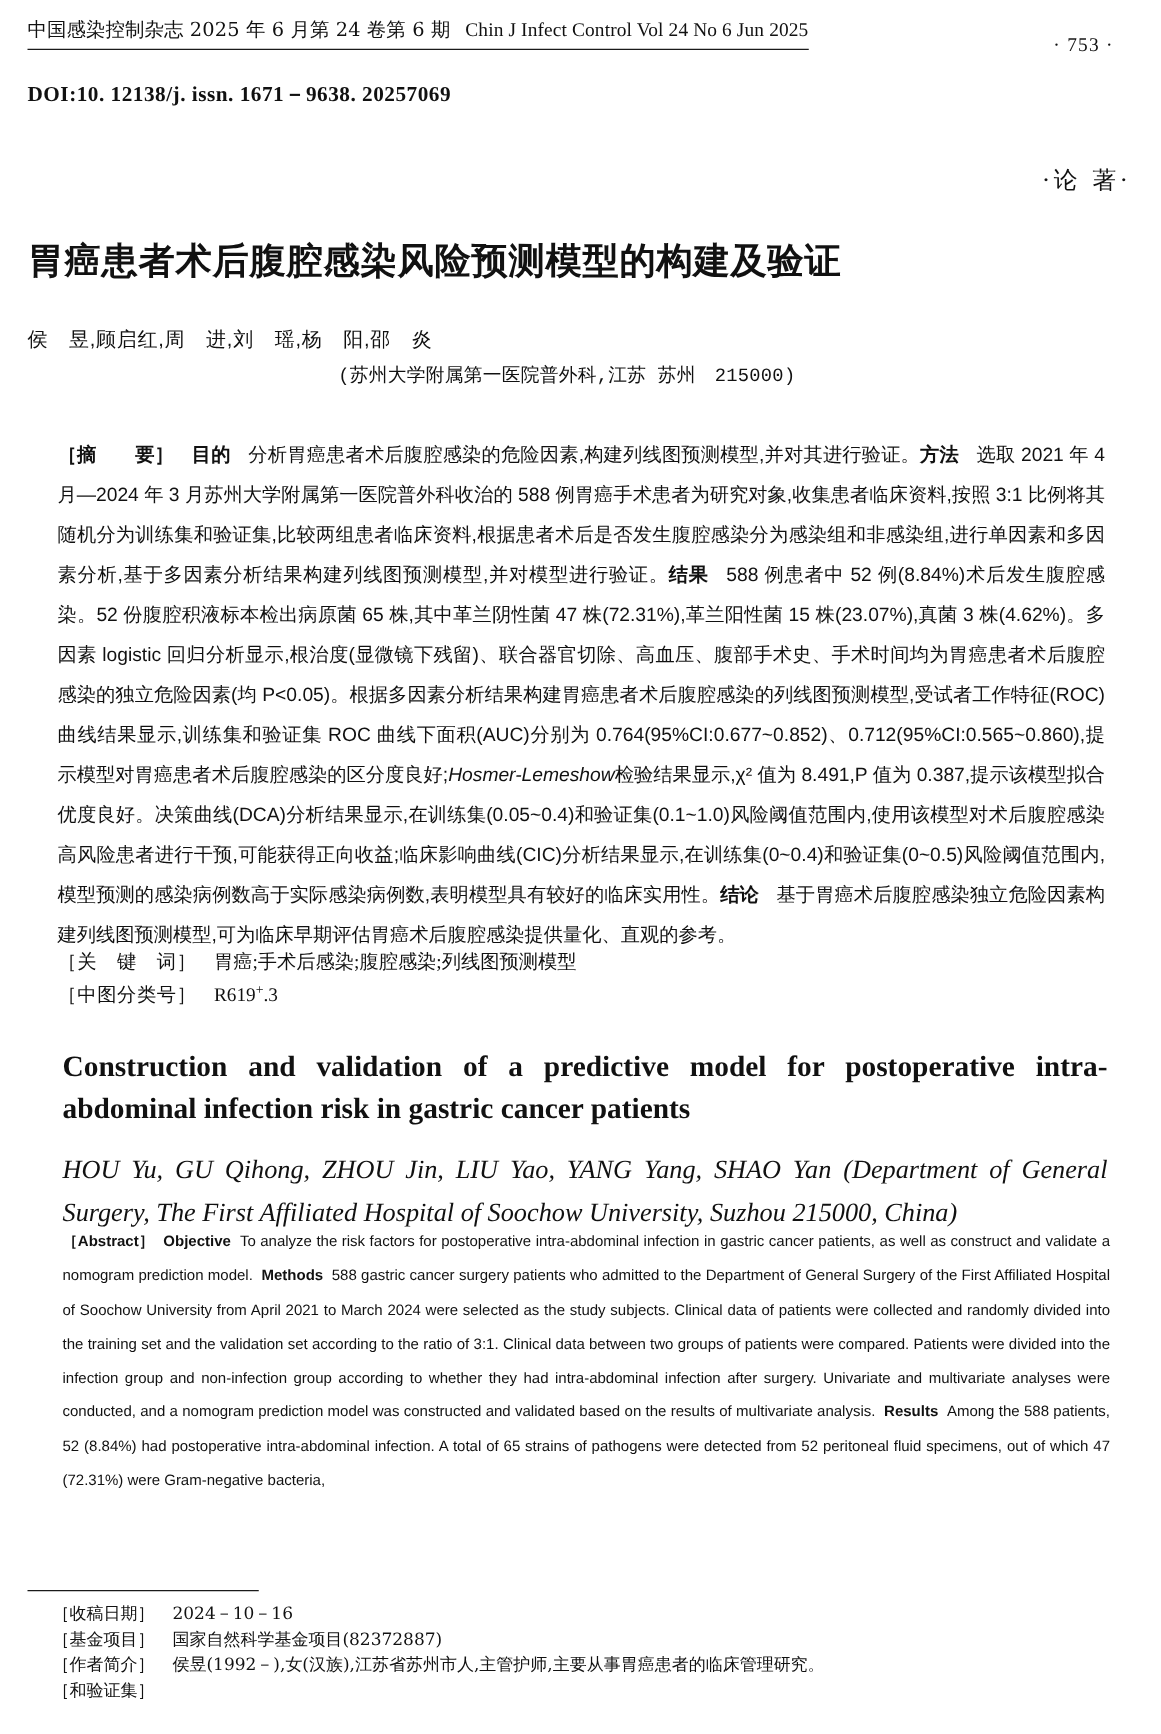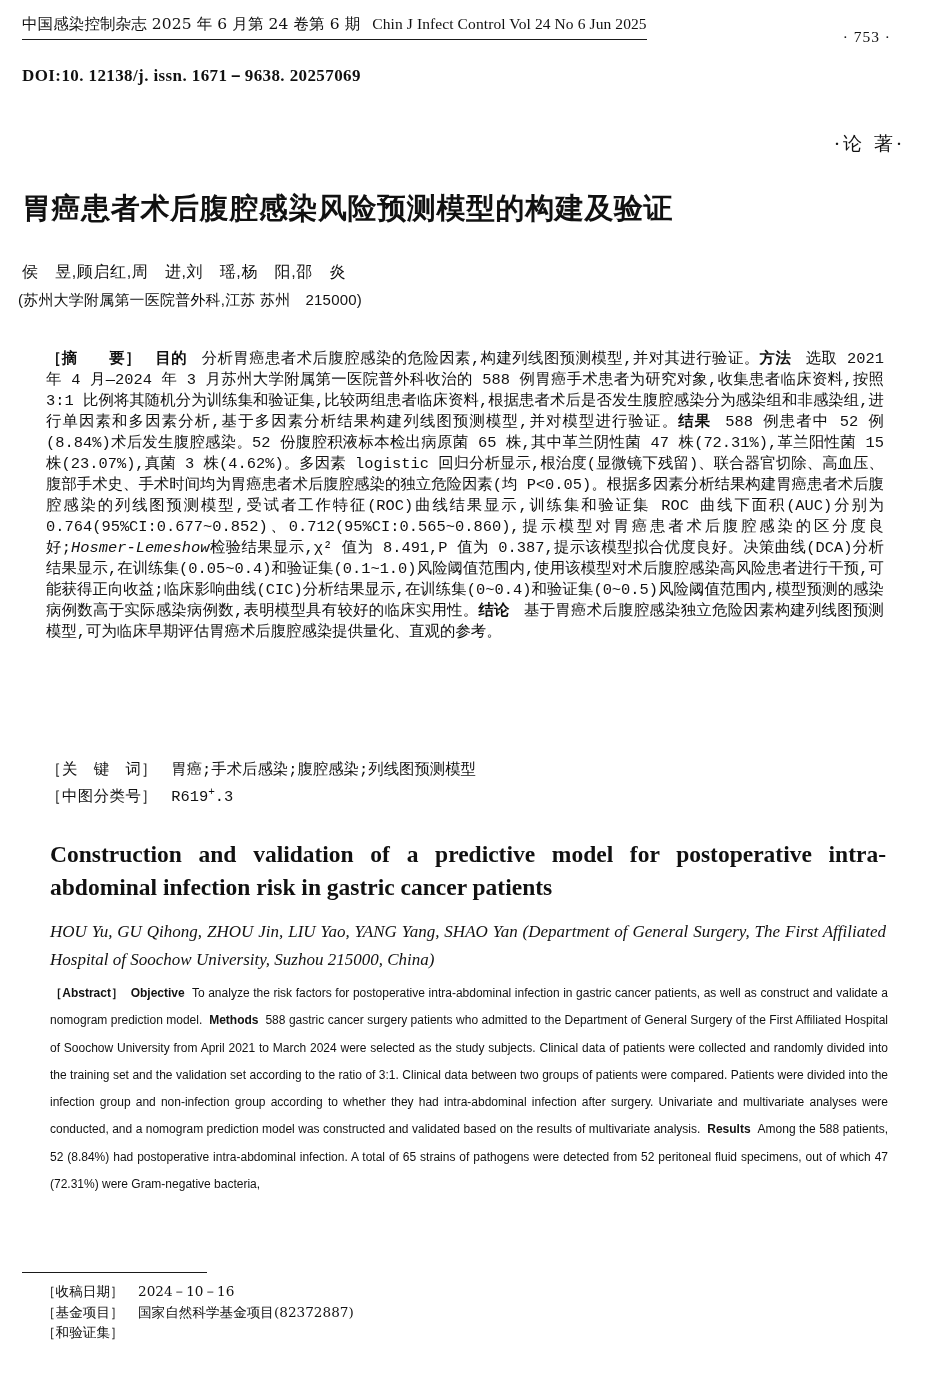--- a/index.html
+++ b/index.html
@@ -95,45 +95,46 @@
     letter-spacing: 0.6px;
     font-family: Liberation Sans, sans-serif;
   }
   .cn-affil {
     position: absolute;
     top: 291px;
     left: 18px;
     right: 40px;
     font-size: 15px;
     letter-spacing: 0.2px;
-    font-family: Liberation Sans, sans-serif;
+    font-family: Liberation Mono, monospace;
+    text-align: center;
   }
 
   
   .cn-abstract {
     position: absolute;
     top: 349px;
     left: 46px;
     width: 838px;
     font-size: 15.4px;
-    line-height: 21px;
+    line-height: 32px;
     text-align: justify;
     text-justify: inter-character;
-    font-family: Liberation Mono, monospace;
+    font-family: Liberation Sans, sans-serif;
   }
   .cn-abstract p { margin: 0; text-indent: 0; }
   .cn-abstract .lbl { font-weight: bold; }
   .cn-abstract .ital { font-style: italic; }
 
   .cn-kw, .cn-clc {
     position: absolute;
     left: 46px;
     width: 850px;
     font-size: 15.4px;
-    font-family: Liberation Mono, monospace;
+    font-family: Liberation Serif, serif;
   }
   .cn-kw { top: 759px; }
   .cn-clc { top: 786px; }
   .brkt { letter-spacing: 0.5px; }
   .gap-s { display: inline-block; width: 14px; }
 
   
   .en-title {
     position: absolute;
     top: 838px;
@@ -145,21 +146,21 @@
     text-align: justify;
     font-family: "Liberation Serif", serif;
   }
 
   
   .en-authors {
     position: absolute;
     top: 918px;
     left: 50px;
     width: 836px;
-    font-size: 17px;
+    font-size: 21px;
     font-style: italic;
     line-height: 1.65;
     text-align: justify;
     font-family: "Liberation Serif", serif;
   }
 
   
   .en-abstract {
     position: absolute;
     top: 980px;
@@ -245,17 +246,21 @@
   <div class="footnotes">
     <div class="fn-row">
       <span class="fn-key">［收稿日期］</span>
       <span class="fn-val en">2024－10－16</span>
     </div>
     <div class="fn-row">
       <span class="fn-key">［基金项目］</span>
       <span class="fn-val">国家自然科学基金项目(82372887)</span>
     </div>
     <div class="fn-row">
+      <span class="fn-key">［作者简介］</span>
+      <span class="fn-val">侯昱(1992－),女(汉族),江苏省苏州市人,主管护师,主要从事胃癌患者的临床管理研究。</span>
+    </div>
+    <div class="fn-row">
       <span class="fn-key">［和验证集］</span>
     </div>
   </div>
 
 </div>
 
 </body></html>

